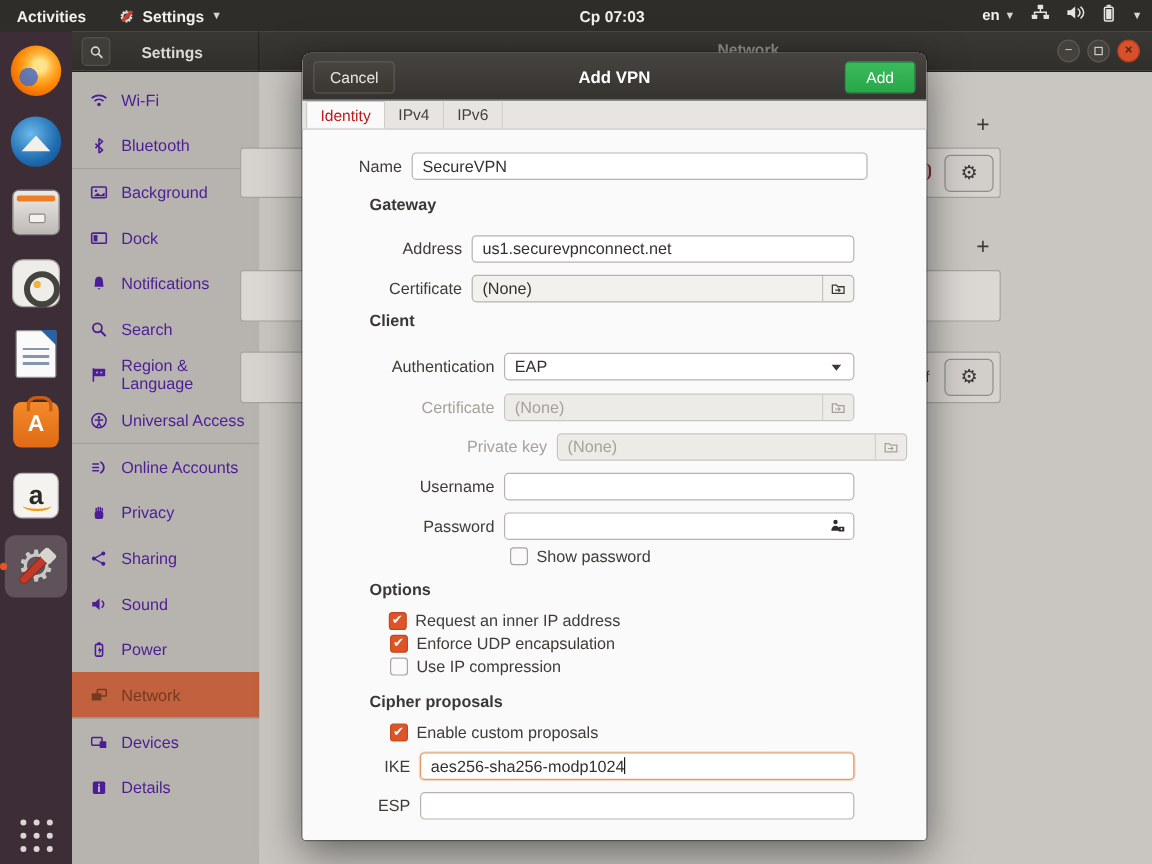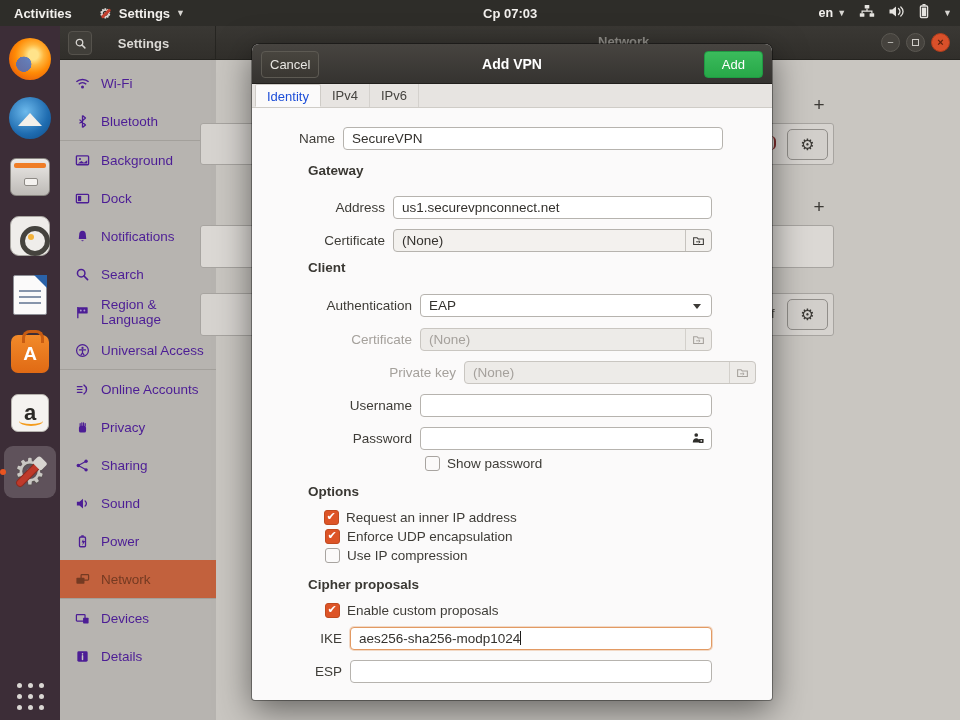--- a/index.html
+++ b/index.html
@@ -74,28 +74,28 @@
   .bg-card{position:absolute;left:140px;background:#d6d3cf;border:1px solid #a7a4a0;border-radius:3px;}
   .gearbtn{position:absolute;width:41px;height:31px;border:1px solid #918e8a;border-radius:5px;background:#d2cfcb;color:#3c3a36;font-size:16px;line-height:29px;text-align:center;}
   .frag-off{position:absolute;color:#4a4843;font-size:13px;}
   .frag-red{position:absolute;width:5px;height:14px;border-right:2.5px solid #7c2b2b;border-radius:0 6px 6px 0;}
 
   
   .dialog{position:absolute;left:252px;top:44px;width:520px;height:656px;background:#fbfafa;z-index:50;
           border-radius:7px 7px 3px 3px;box-shadow:0 10px 34px rgba(0,0,0,.5),0 0 0 1px rgba(0,0,0,.35);}
   .dlg-titlebar{position:absolute;left:0;top:0;right:0;height:40px;background:linear-gradient(#474440,#353330);
                 border-radius:7px 7px 0 0;border-bottom:1px solid #211f1c;}
-  .btn-cancel{position:absolute;left:9px;top:7px;height:27px;padding:0 8px;background:linear-gradient(#48453f,#3a3732);
+  .btn-cancel{position:absolute;left:9px;top:7px;height:27px;padding:0 13px;background:linear-gradient(#48453f,#3a3732);
               border:1px solid #5d5a53;border-radius:4px;color:#e8e6e2;font-size:13px;line-height:25px;}
   .dlg-title{position:absolute;left:0;right:0;top:0;height:40px;text-align:center;line-height:40px;color:#ffffff;font-size:14px;font-weight:bold;}
   .btn-add{position:absolute;right:9px;top:7px;height:27px;padding:0 17px;background:linear-gradient(#3bbb5c,#27a848);
            border:1px solid #1f9a43;border-radius:4px;color:#fff;font-size:13px;line-height:25px;}
   .tabstrip{position:absolute;left:0;top:40px;right:0;height:24px;background:#e7e4e1;border-bottom:1px solid #cfccc7;display:flex;align-items:stretch;padding-left:3px;}
   .tab{padding:0 11px;font-size:13px;color:#45433f;line-height:23px;border-right:1px solid #d4d1cd;}
-  .tab.active{background:#fbfafa;border:1px solid #cfccc7;border-bottom:1px solid #fbfafa;color:#1d4ed8;border-radius:2px 2px 0 0;}
+  .tab.active{background:#fbfafa;border:1px solid #cfccc7;border-bottom:1px solid #fbfafa;color:#b91c1c;border-radius:2px 2px 0 0;}
 
   .dlg-body{position:absolute;left:0;top:64px;right:0;bottom:0;font-size:13.5px;color:#3e3c37;}
   .frow{position:absolute;display:flex;align-items:center;height:34px;}
   .flabel{text-align:right;padding-right:8px;color:#3e3c37;}
   .flabel.dis{color:#a5a19c;}
   .heading{position:absolute;left:56px;font-weight:bold;color:#3a3833;font-size:13.5px;}
   .field{height:23px;background:#fff;border:1px solid #b6b3ae;border-radius:4px;padding:0 8px;line-height:21px;color:#34322e;position:relative;}
   .field.filebtn{background:#f3f1ee;}
   .field.dis{background:#edebe8;border-color:#c9c6c1;color:#a5a19c;}
   .field.focus{border:1px solid #e29a63;box-shadow:0 0 0 1px rgba(226,154,99,.35);}

